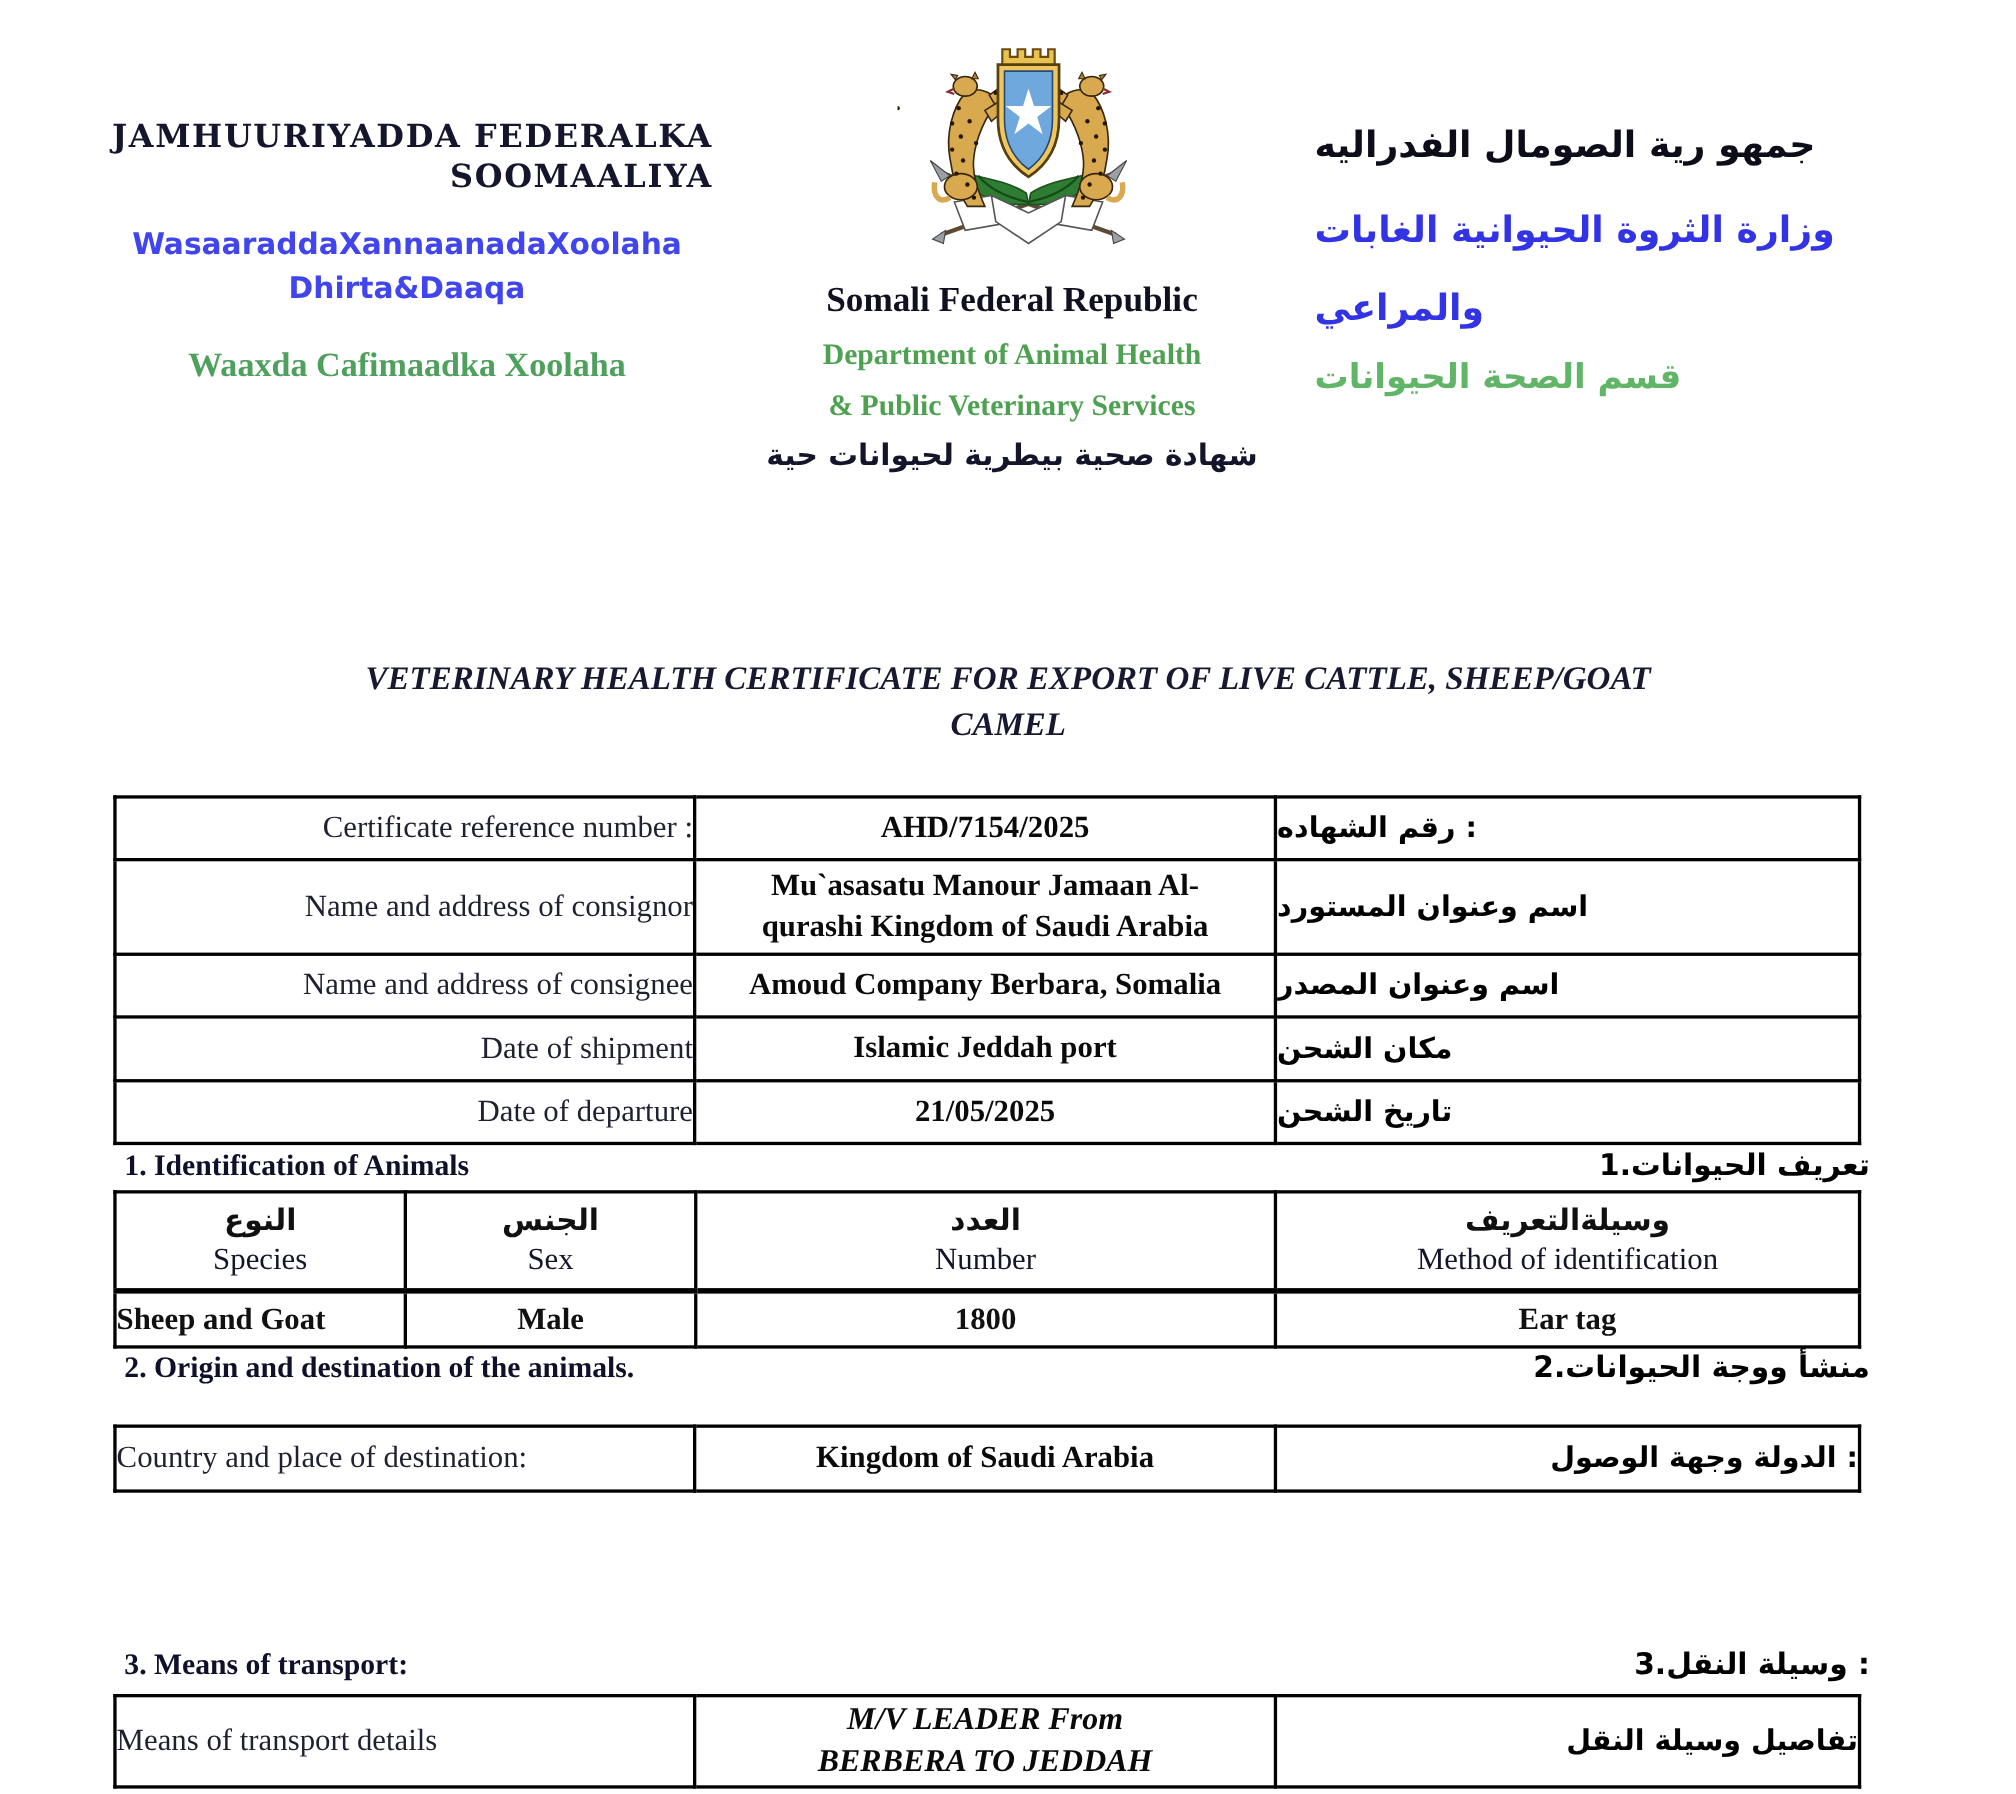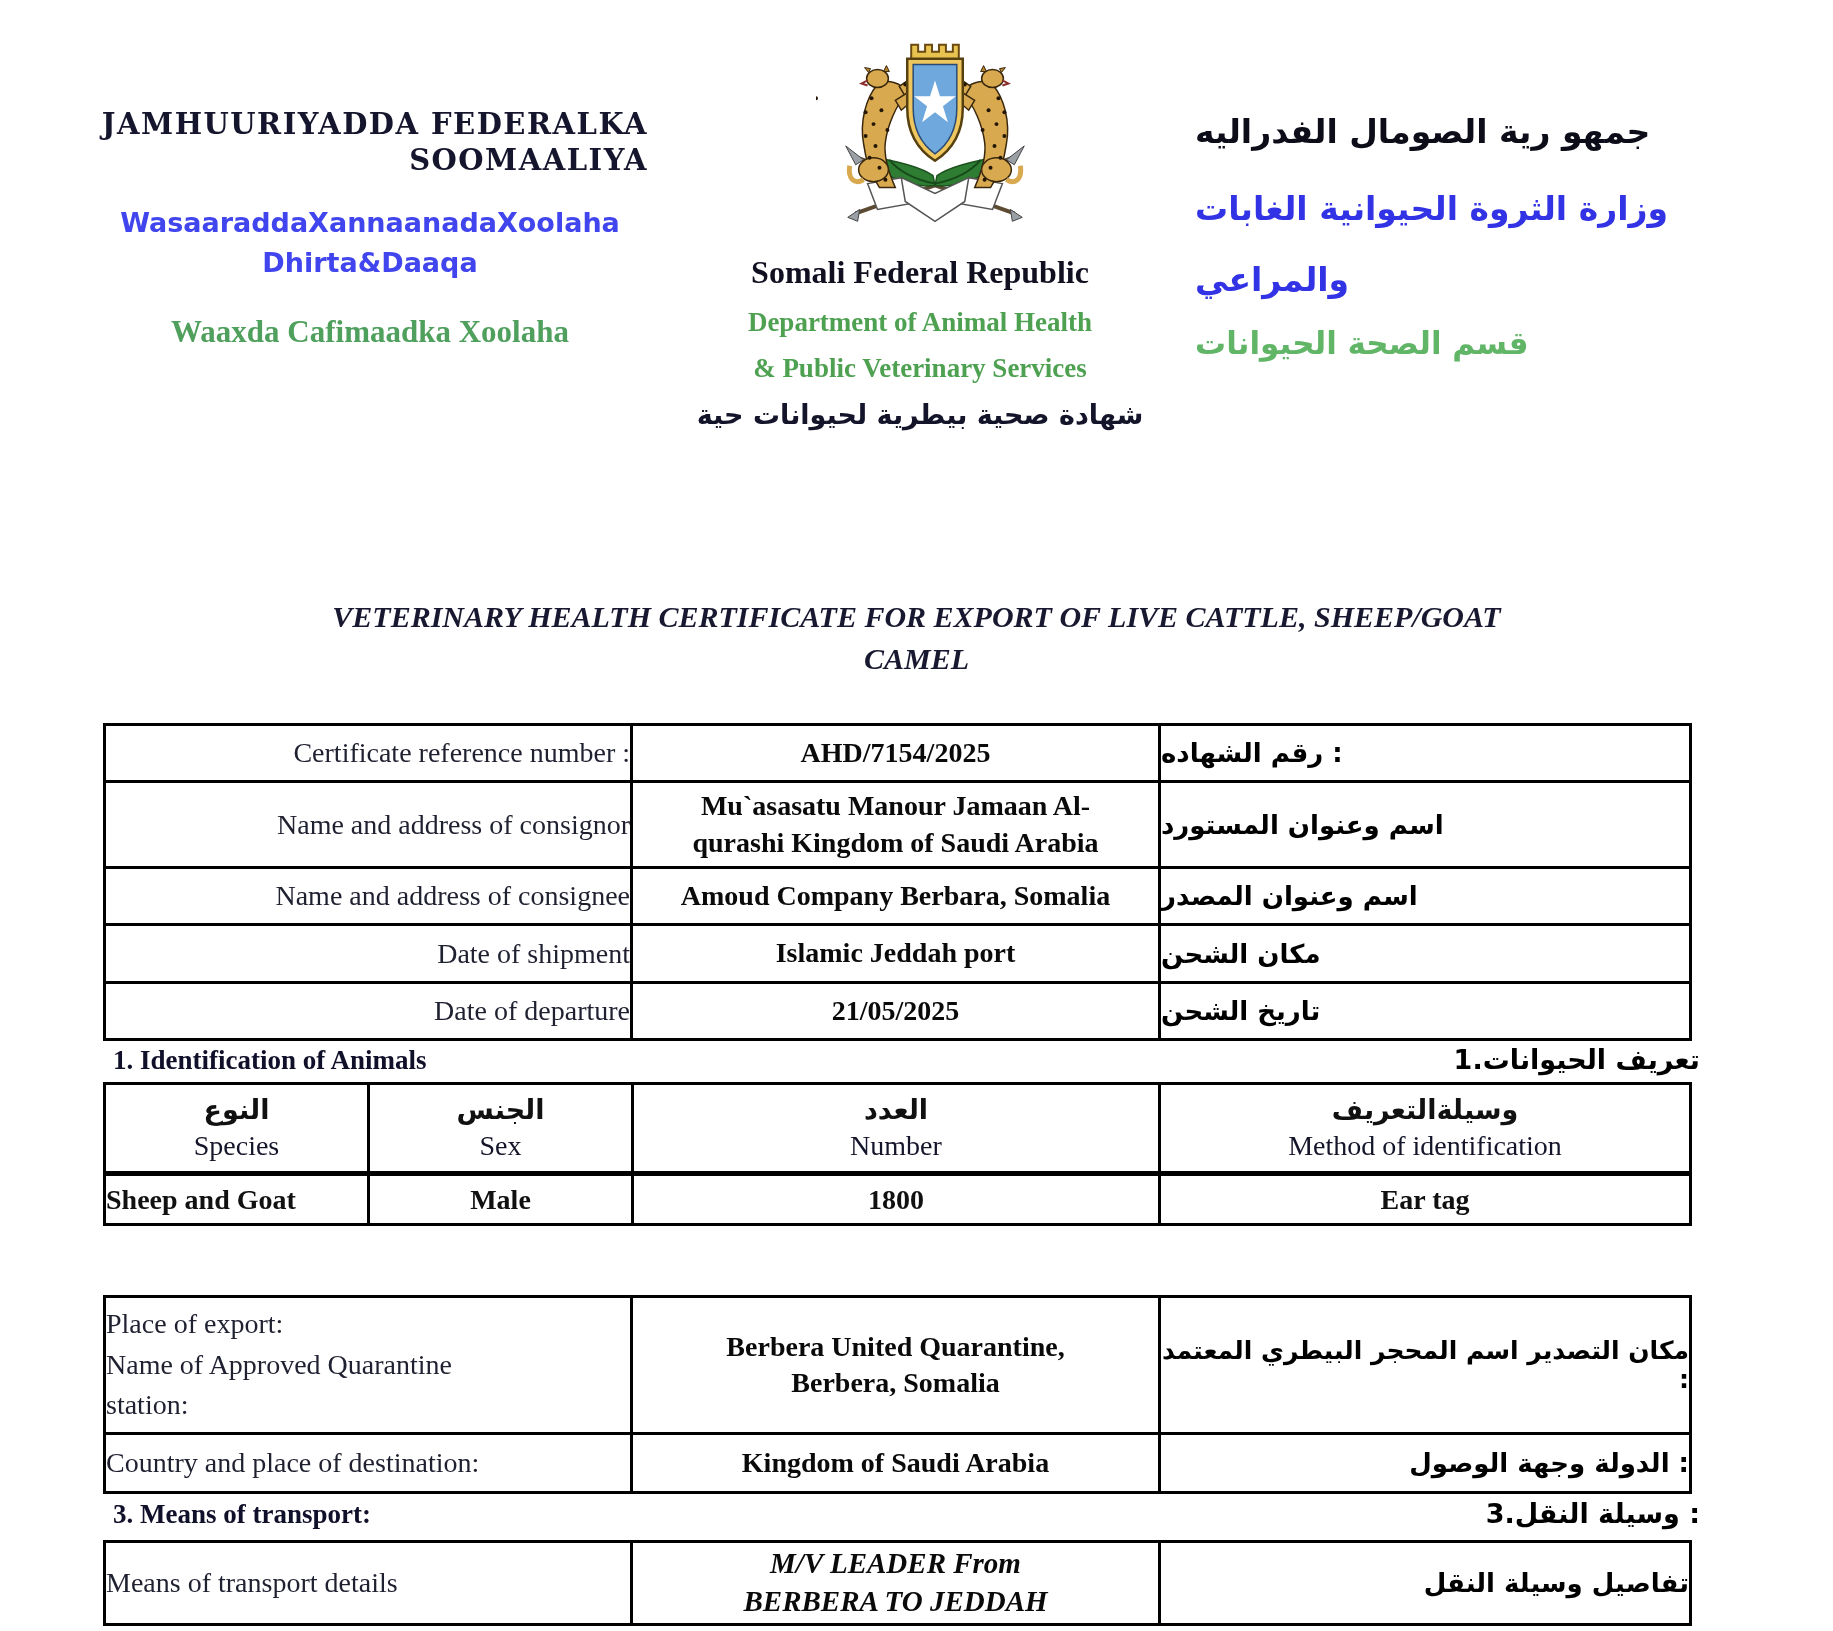--- a/index.html
+++ b/index.html
@@ -244,36 +244,32 @@
     </tr>
     <tr style="height:51px;">
       <td class="data-left">Sheep and Goat</td>
       <td class="data">Male</td>
       <td class="data">1800</td>
       <td class="data">Ear tag</td>
     </tr>
   </tbody>
     </table>
 
+  <div class="abs section" style="top:1228px;">
+    <span class="sec-en">2. Origin and destination of the animals.</span>
+    <span class="sec-ar ar">2.منشأ ووجة الحيوانات</span>
+  </div>
 
   <table class="doc" style="top:1295px;width:1586px;">
     <colgroup>
         <col class="c1">
         <col class="c2">
         <col class="c3">
       </colgroup>
     <tbody>
-        <tr style="height:137px;">
-      <td class="lbl-left preline">Place of export:
-Name of Approved Quarantine
-station:</td>
-      <td class="val preline">Berbera United Quarantine,
-Berbera, Somalia</td>
-      <td class="arcell-r ar" style="font-size:25px;">مكان التصدير اسم المحجر البيطري المعتمد :</td>
-    </tr>
     <tr style="height:59px;">
       <td class="lbl-left">Country and place of destination:</td>
       <td class="val">Kingdom of Saudi Arabia</td>
       <td class="arcell-r ar">الدولة وجهة الوصول :</td>
     </tr>
   </tbody>
     </table>
 
   <div class="abs section" style="top:1498px;">
     <span class="sec-en">3. Means of transport:</span>

